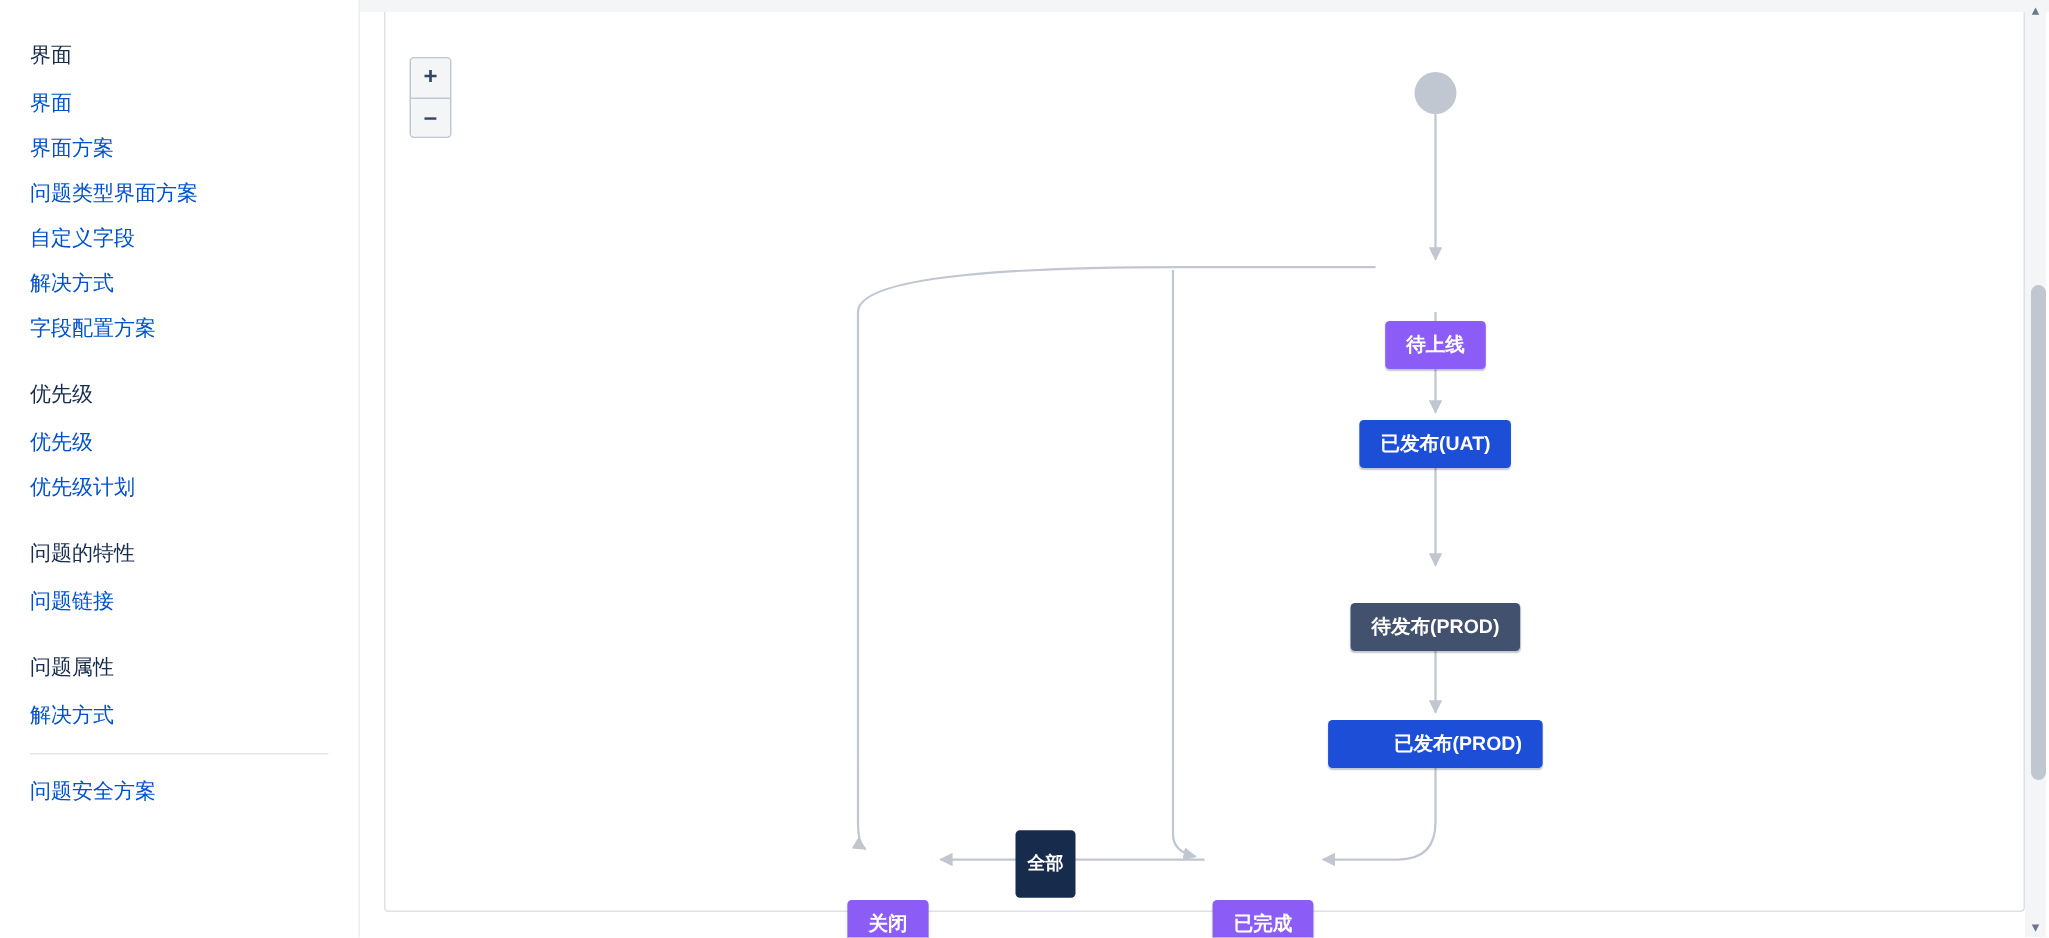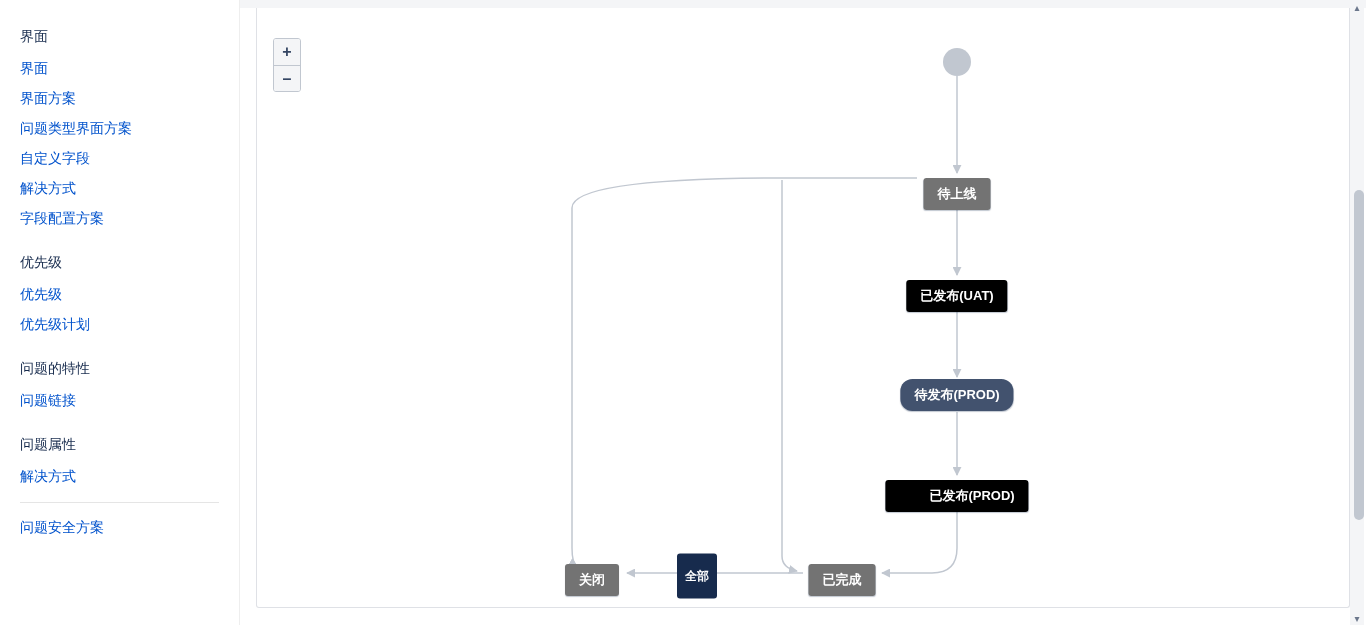--- a/index.html
+++ b/index.html
@@ -97,22 +97,22 @@
       border-radius: 3px;
       font-size: 13px;
       font-weight: 600;
       color: #fff;
       white-space: nowrap;
       text-align: center;
       cursor: move;
       box-shadow: 0 1px 1px rgba(9,30,66,0.25);
       transform: translateX(-50%);
     }
-    .node.green { background: #737373; }
-    .node.blue { background: #000000; text-align: right; }
+    .node.green { background: #8b5cf6; margin-top: 36px; }
+    .node.blue { background: #1d4ed8; text-align: right; }
     .node.dark { background: #42526e; }
     .start-circle {
       position: absolute;
       width: 28px;
       height: 28px;
       border-radius: 50%;
       background: #c1c7d0;
       transform: translateX(-50%);
       cursor: move;
     }
@@ -242,21 +242,21 @@
         </svg>
 
         <div class="start-circle" style="left:700px; top:40px;"></div>
 
         <div class="node green" style="left:700px; top:170px;">
           <span>待上线</span>
         </div>
         <div class="node blue" style="left:700px; top:272px;">
           <span>已发布(UAT)</span>
         </div>
-        <div class="node dark" style="left:700px; top:371px;border-radius:12px;">
+        <div class="node dark" style="left:700px; top:394px;">
           <span>待发布(PROD)</span>
         </div>
         <div class="node blue" style="left:700px; top:472px;padding-left:44px;">
           <span>已发布(PROD)</span>
         </div>
         <div class="node green" style="left:585px; top:556px;">
           <span>已完成</span>
         </div>
         <div class="node green" style="left:335px; top:556px;">
           <span>关闭</span>

